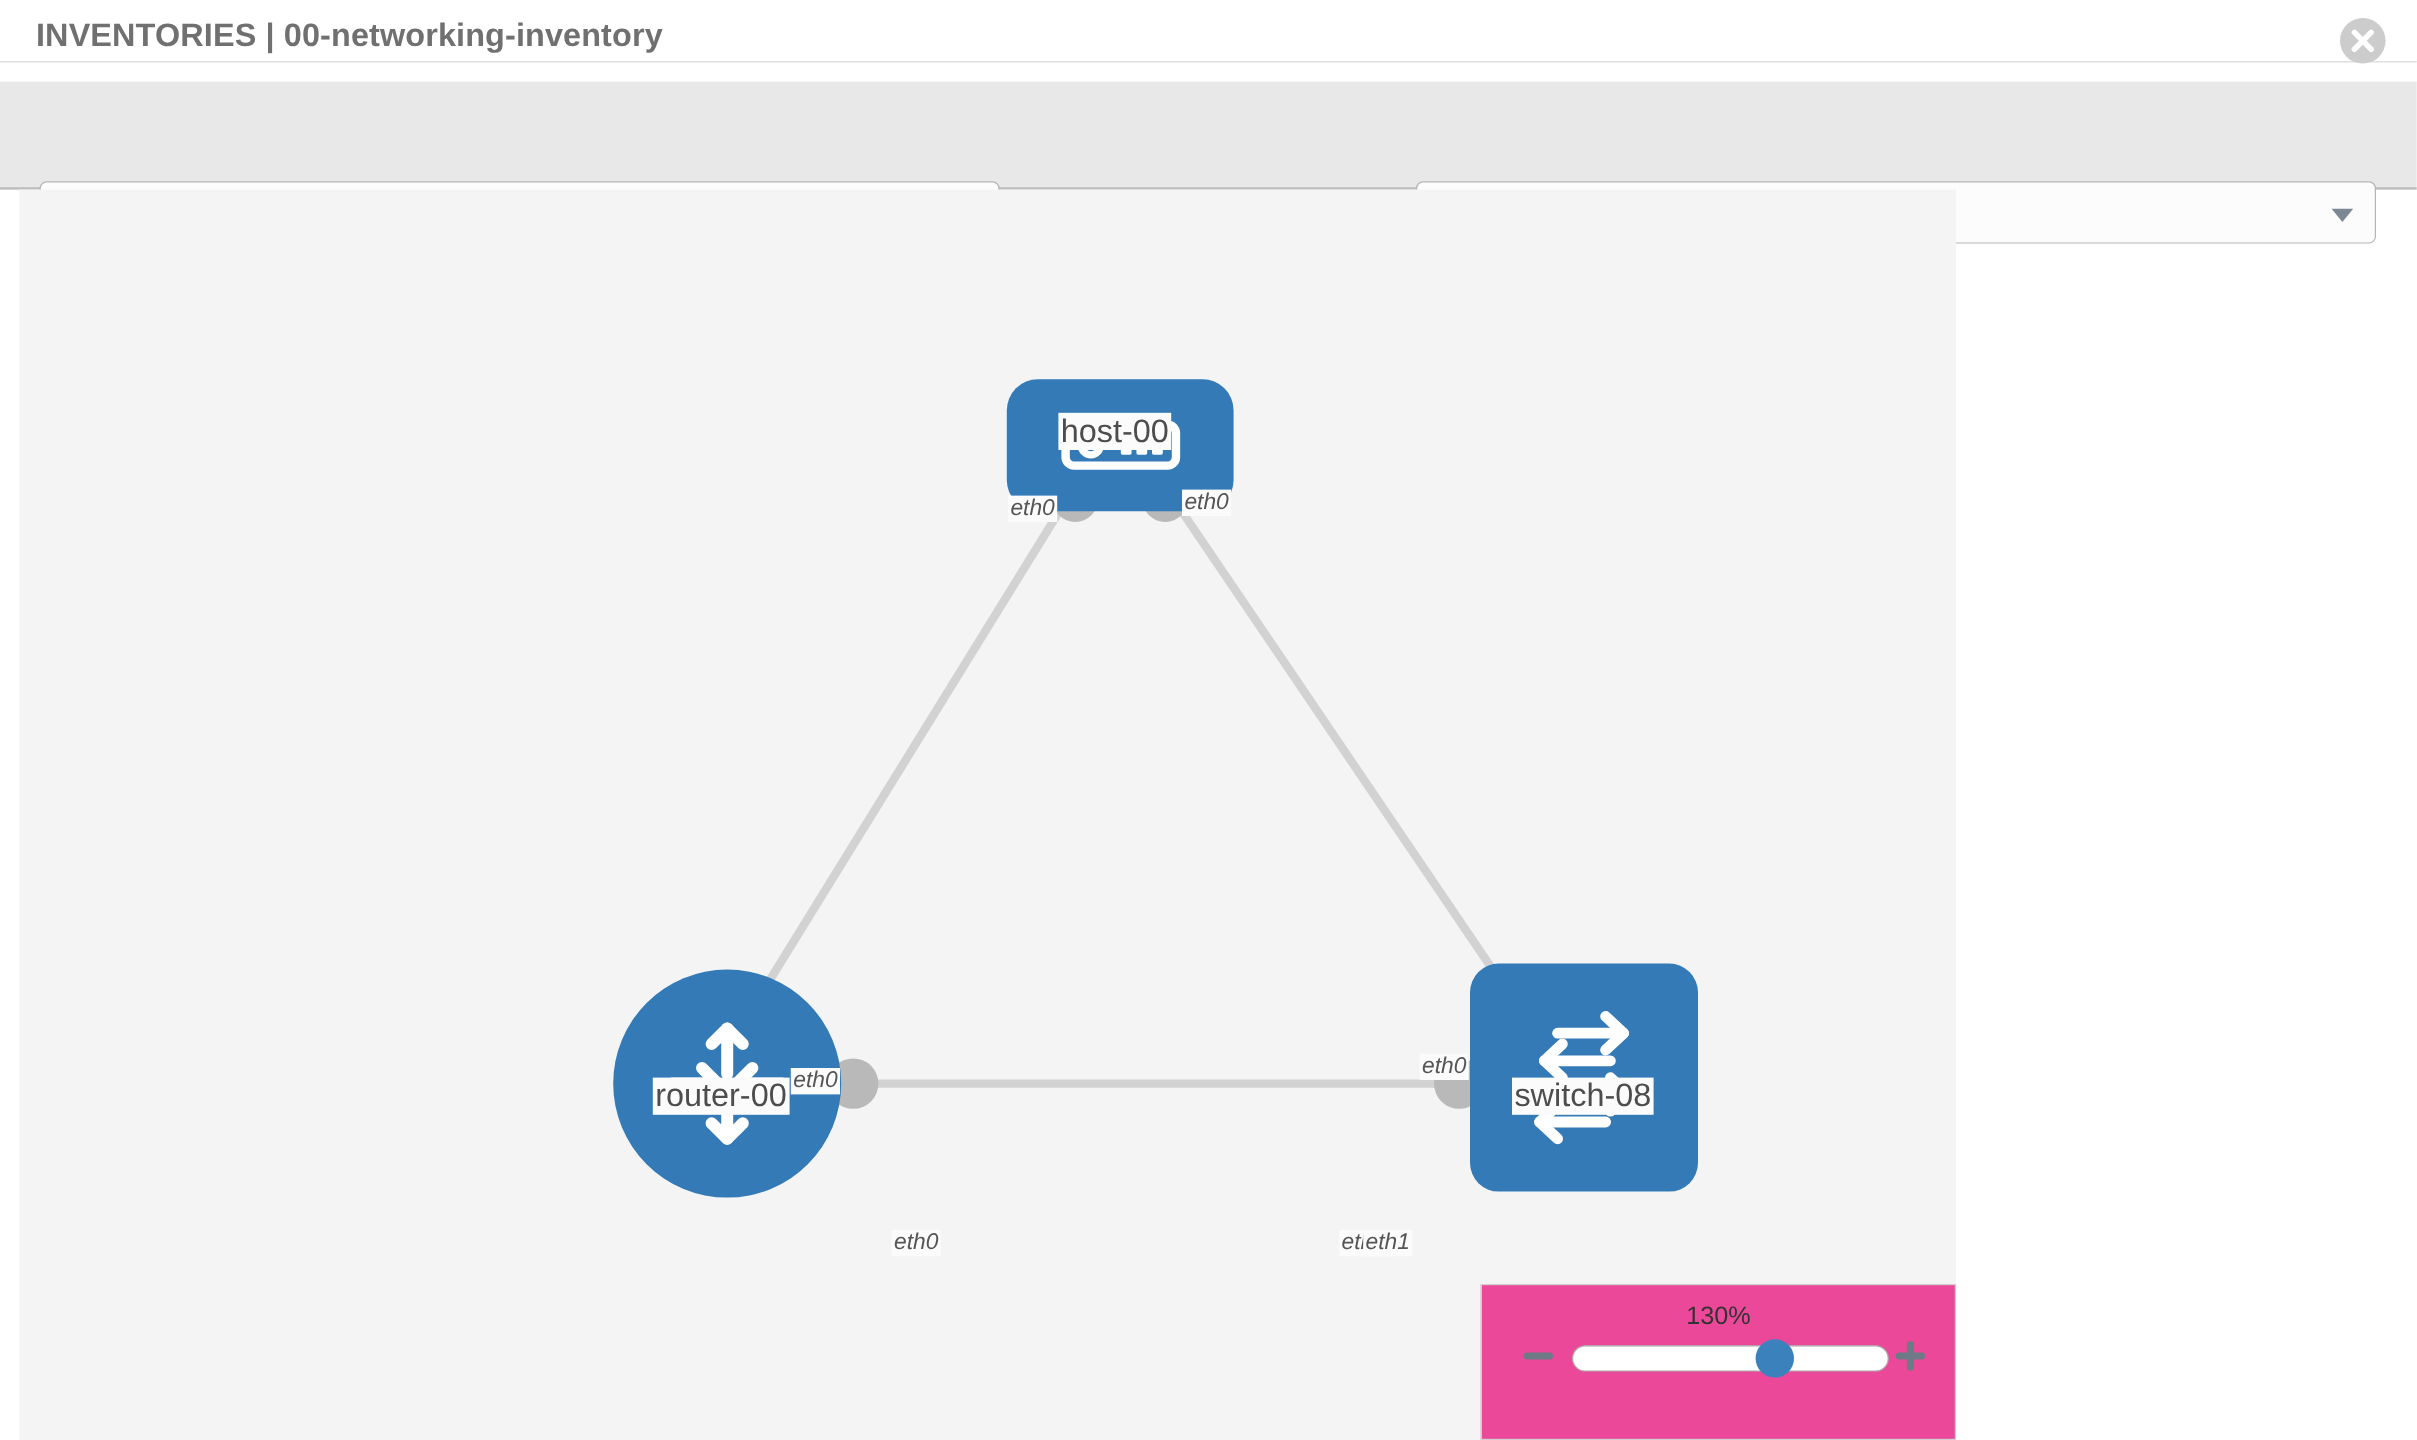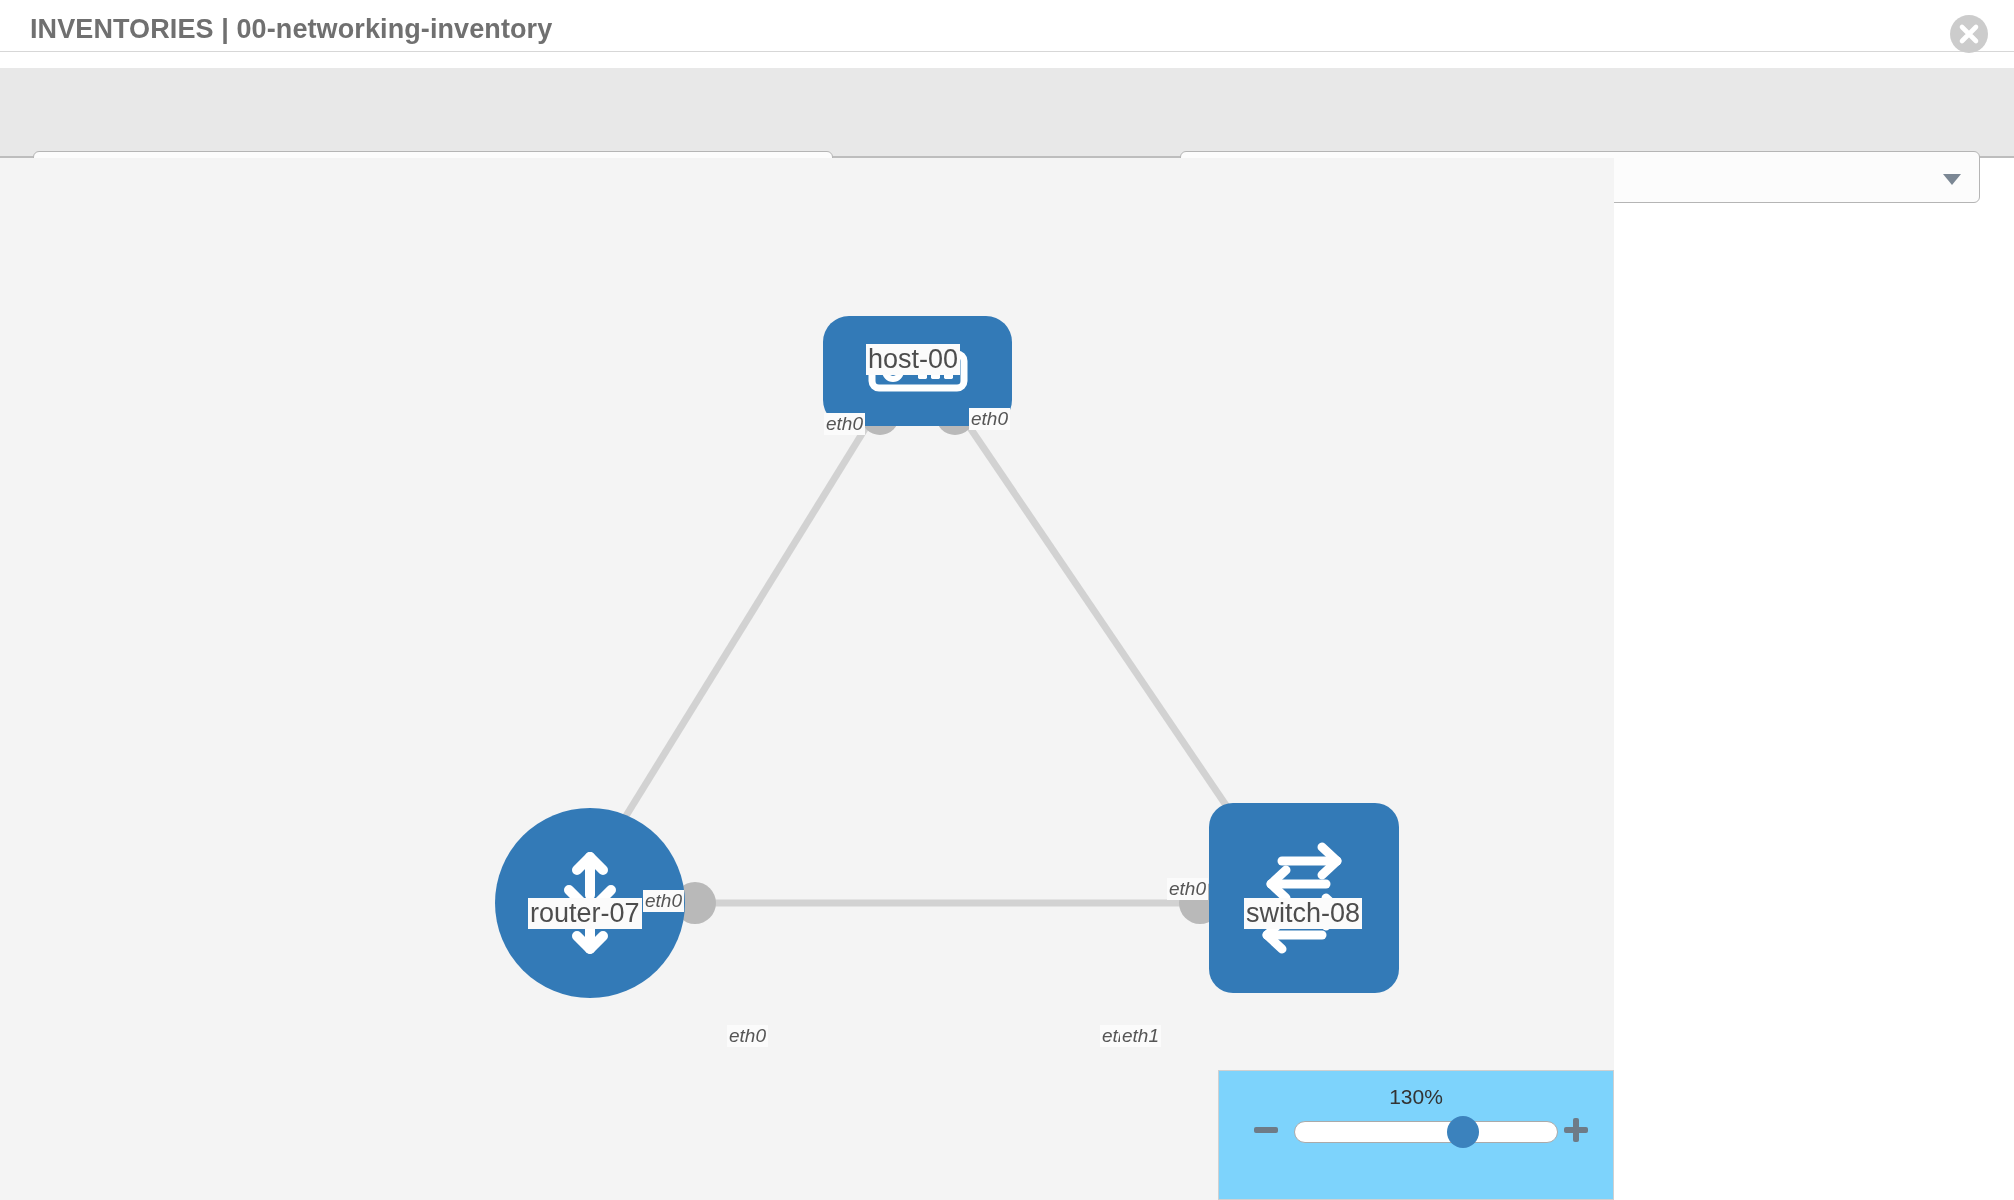--- a/index.html
+++ b/index.html
@@ -98,21 +98,21 @@
     width: 44px;
     height: 40px;
     cursor: pointer;
   }
   #wrench-icon { left: 1043px; }
   #key-icon    { left: 1113px; }
 
   
   .canvas {
     position: absolute;
-    top: 158px; left: 0;
+    top: 158px; left: 16px;
     width: 1614px;
     height: 1042px;
     background: #f4f4f4;
     overflow: hidden;
   }
 
   .topology { position: absolute; inset: 0; }
 
   .node {
     position: absolute;
@@ -172,21 +172,21 @@
   }
   #node-switch .node-label { left: 1244px; top: 740px; }
 
   
   .zoom-panel {
     position: absolute;
     right: 0;
     bottom: 0;
     width: 396px;
     height: 130px;
-    background: #7dd3fc;
+    background: #ec4899;
     border: 1px solid #d0d0d0;
   }
   .zoom-value {
     position: absolute;
     top: 14px;
     left: 0; right: 0;
     text-align: center;
     font-size: 21px;
     color: #333333;
   }
@@ -315,21 +315,21 @@
             <path d="M47 93 L60 106 L73 93"></path>
 
             <path d="M14 60 L52 60"></path>
             <path d="M39 47 L52 60 L39 73"></path>
 
             <path d="M106 60 L68 60"></path>
             <path d="M81 47 L68 60 L81 73"></path>
           </g>
         </svg>
       </div>
-      <div class="node-label">router-07</div>
+      <div class="node-label">router-00</div>
     </div>
 
     <div class="node" id="node-switch">
       <div class="node-shape">
         <svg width="124" height="124" viewBox="0 0 124 124">
           <g stroke="#ffffff" stroke-width="9" stroke-linecap="round" stroke-linejoin="round" fill="none">
 
             <path d="M40 25 L95 25"></path>
             <path d="M80 11 L95 25 L80 39"></path>
 

